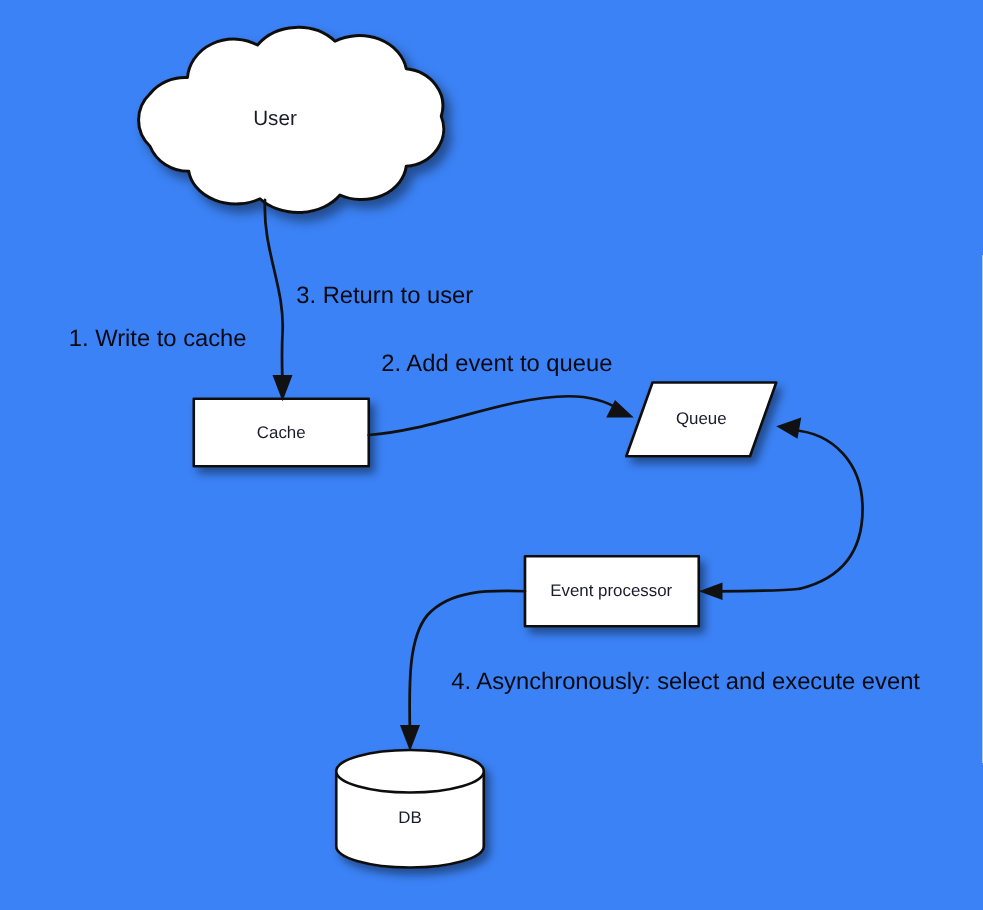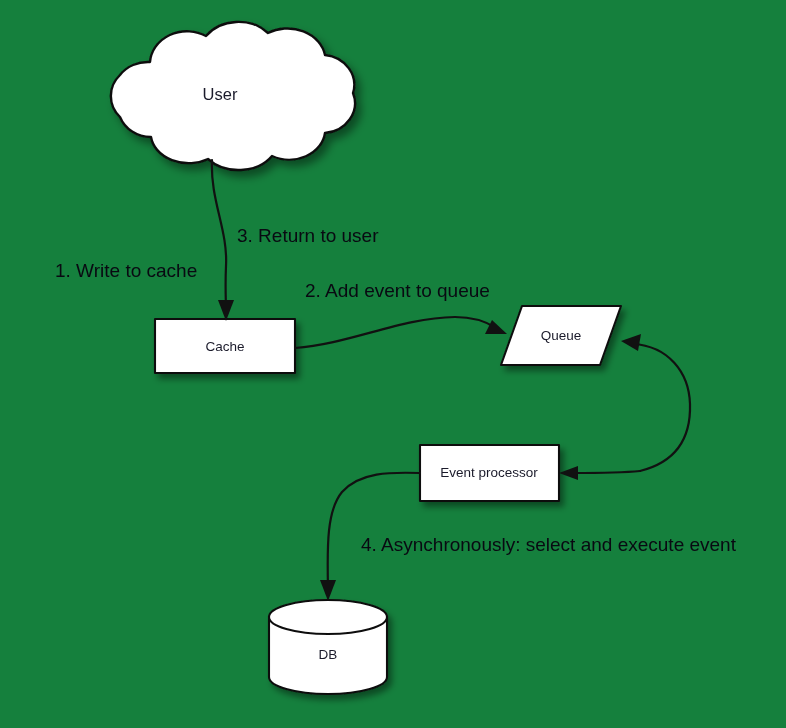--- a/index.html
+++ b/index.html
@@ -12,21 +12,21 @@
     width: 786px;
     height: 728px;
     font-family: "Liberation Sans", sans-serif;
     color: #111122;
     overflow: hidden;
   }
   #diagram-root {
     position: relative;
     width: 786px;
     height: 728px;
-    background: #15803d;
+    background: #3b82f6;
   }
   #diagram-svg {
     position: absolute;
     top: 0;
     left: 0;
     width: 786px;
     height: 728px;
     display: block;
   }
   .node-label {

